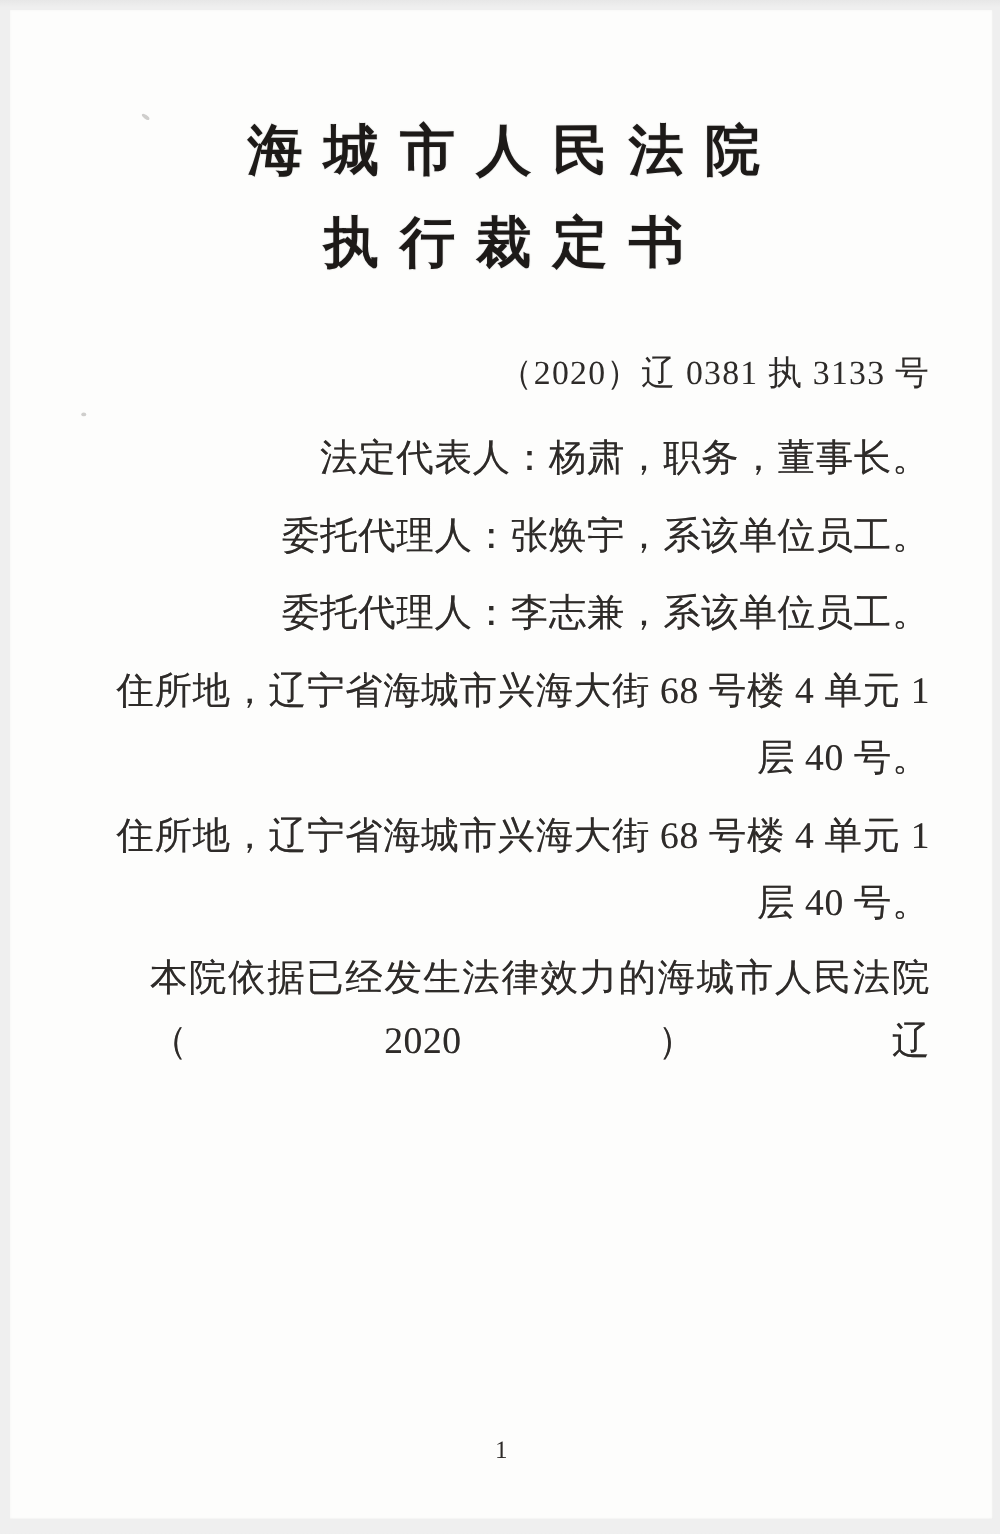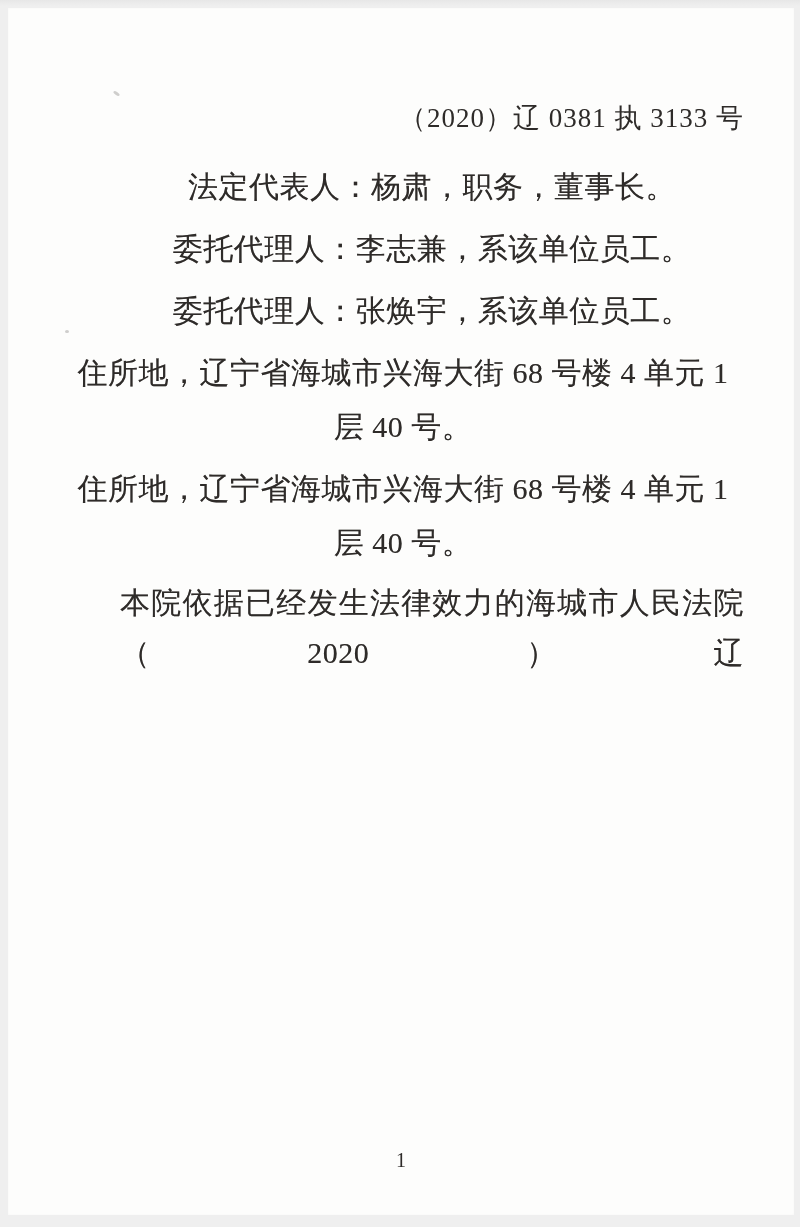--- a/index.html
+++ b/index.html
@@ -36,38 +36,38 @@
     line-height: 74px;
     color: #1d1a18;
   }
   .title-line {
     letter-spacing: 17px;
     margin-right: -17px;
     text-shadow: 0 0 1px rgba(40,40,40,0.35);
     white-space: nowrap;
   }
   .case-number {
-    margin-top: 90px;
+    margin-top: 46px;
     line-height: 40px;
     text-align: right;
     font-size: 27px;
     letter-spacing: 1px;
     color: #2e2b29;
   }
   .body-text {
     margin-top: 22px;
     font-size: 30px;
     color: #2e2b29;
     letter-spacing: 0.5px;
   }
   .paragraph { margin-bottom: 8px; }
   .paragraph:last-child .line { line-height: 50px; }
   .line {
     line-height: 54px;
-    text-align: center;
+    text-align: right;
     white-space: normal;
     text-shadow: 0 0 0.5px rgba(60,56,52,0.5);
   }
   .line.indent { padding-left: 58px; }
   .line.fill {
     text-align: justify;
     text-align-last: justify;
     text-justify: inter-character;
   }
   .page-number {
@@ -86,32 +86,36 @@
   }
   .speck.s1 { left: 105px; top: 84px; width: 7px; height: 3px; transform: rotate(35deg); }
   .speck.s2 { left: 57px; top: 322px; width: 4px; height: 3px; }
 </style>
 </head>
 <body>
 
 <div class="mat">
   <div class="page">
 
+    <div class="title">
+      <div class="title-line">海城市人民法院</div>
+      <div class="title-line">执行裁定书</div>
+    </div>
 
     <div class="case-number">（2020）辽 0381 执 3133 号</div>
 
     <div class="body-text" id="paragraphs">
         <div class="paragraph">
           <div class="line indent">法定代表人：杨肃，职务，董事长。</div>
         </div>
         <div class="paragraph">
-          <div class="line indent">委托代理人：李志兼，系该单位员工。</div>
+          <div class="line indent">委托代理人：张焕宇，系该单位员工。</div>
         </div>
         <div class="paragraph">
-          <div class="line indent">委托代理人：张焕宇，系该单位员工。</div>
+          <div class="line indent">委托代理人：李志兼，系该单位员工。</div>
         </div>
         <div class="paragraph">
           <div class="line">住所地，辽宁省海城市兴海大街 68 号楼 4 单元 1 层 40 号。</div>
         </div>
         <div class="paragraph">
           <div class="line">住所地，辽宁省海城市兴海大街 68 号楼 4 单元 1 层 40 号。</div>
         </div>
         <div class="paragraph">
           <div class="line indent fill">本院依据已经发生法律效力的海城市人民法院（2020）辽</div>
         </div>

